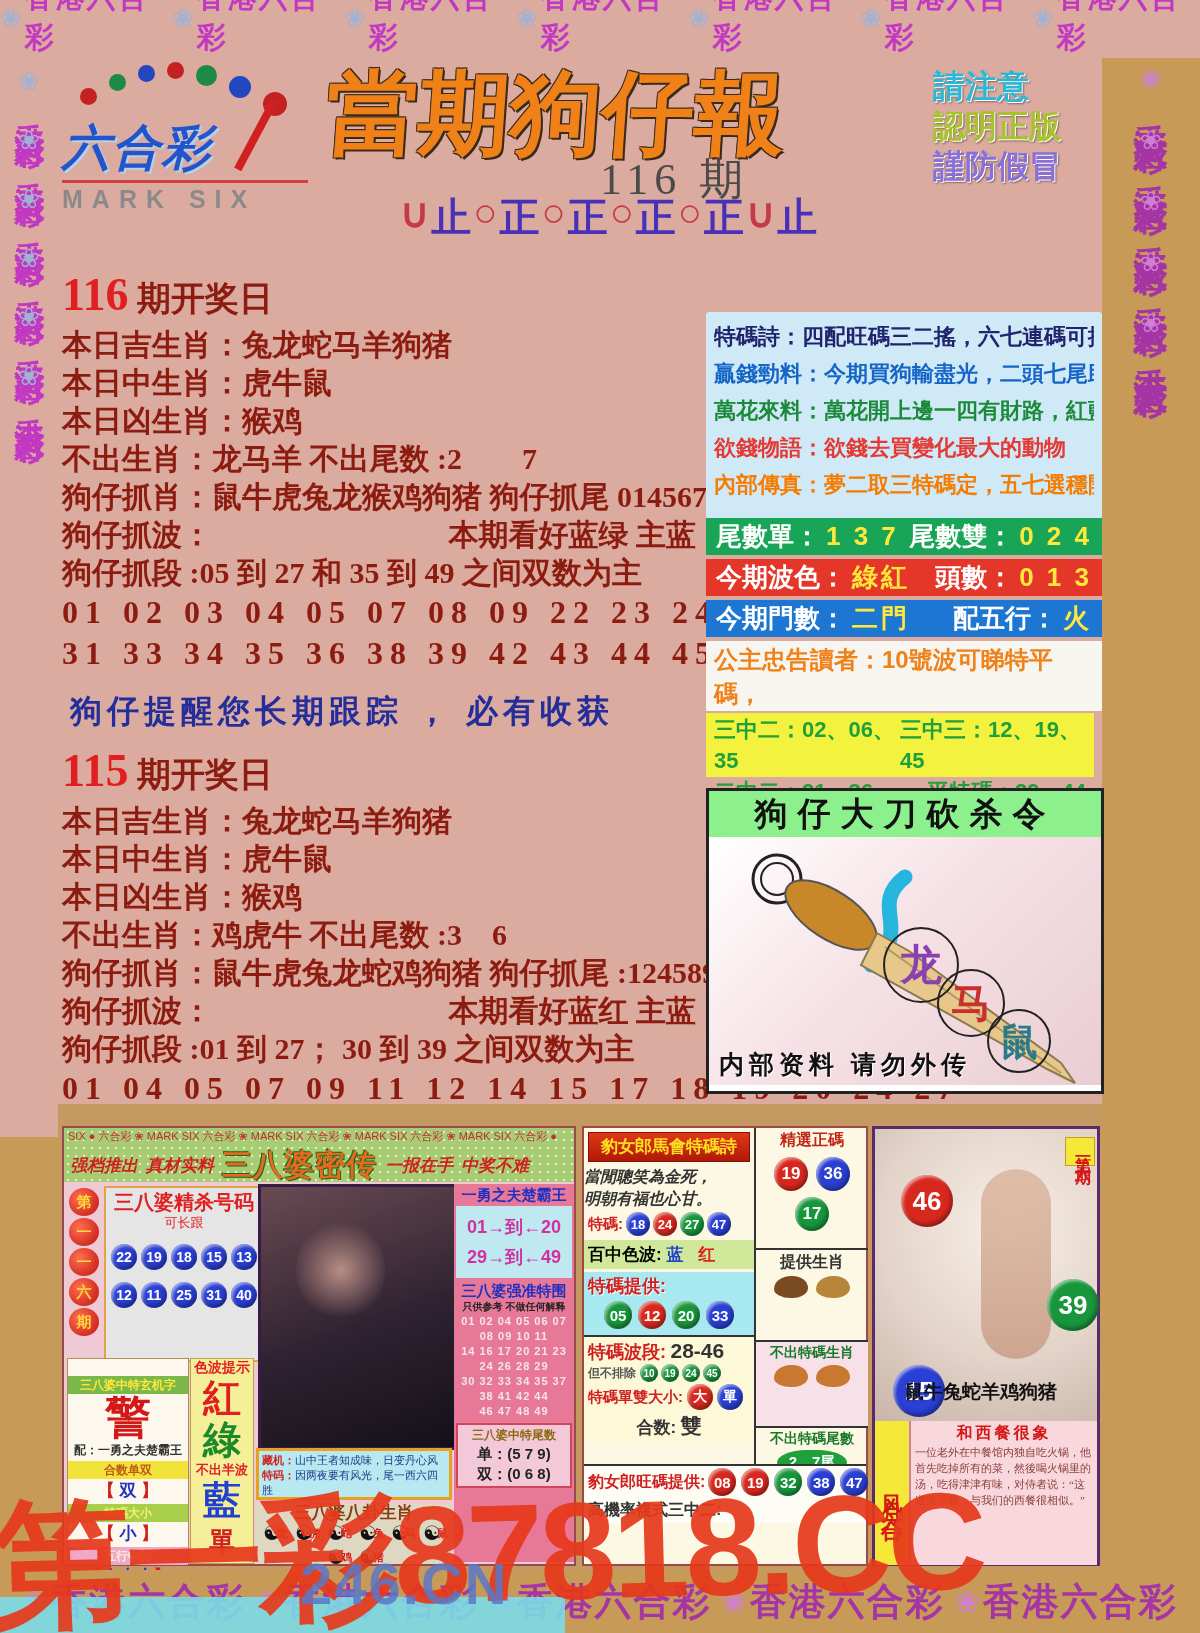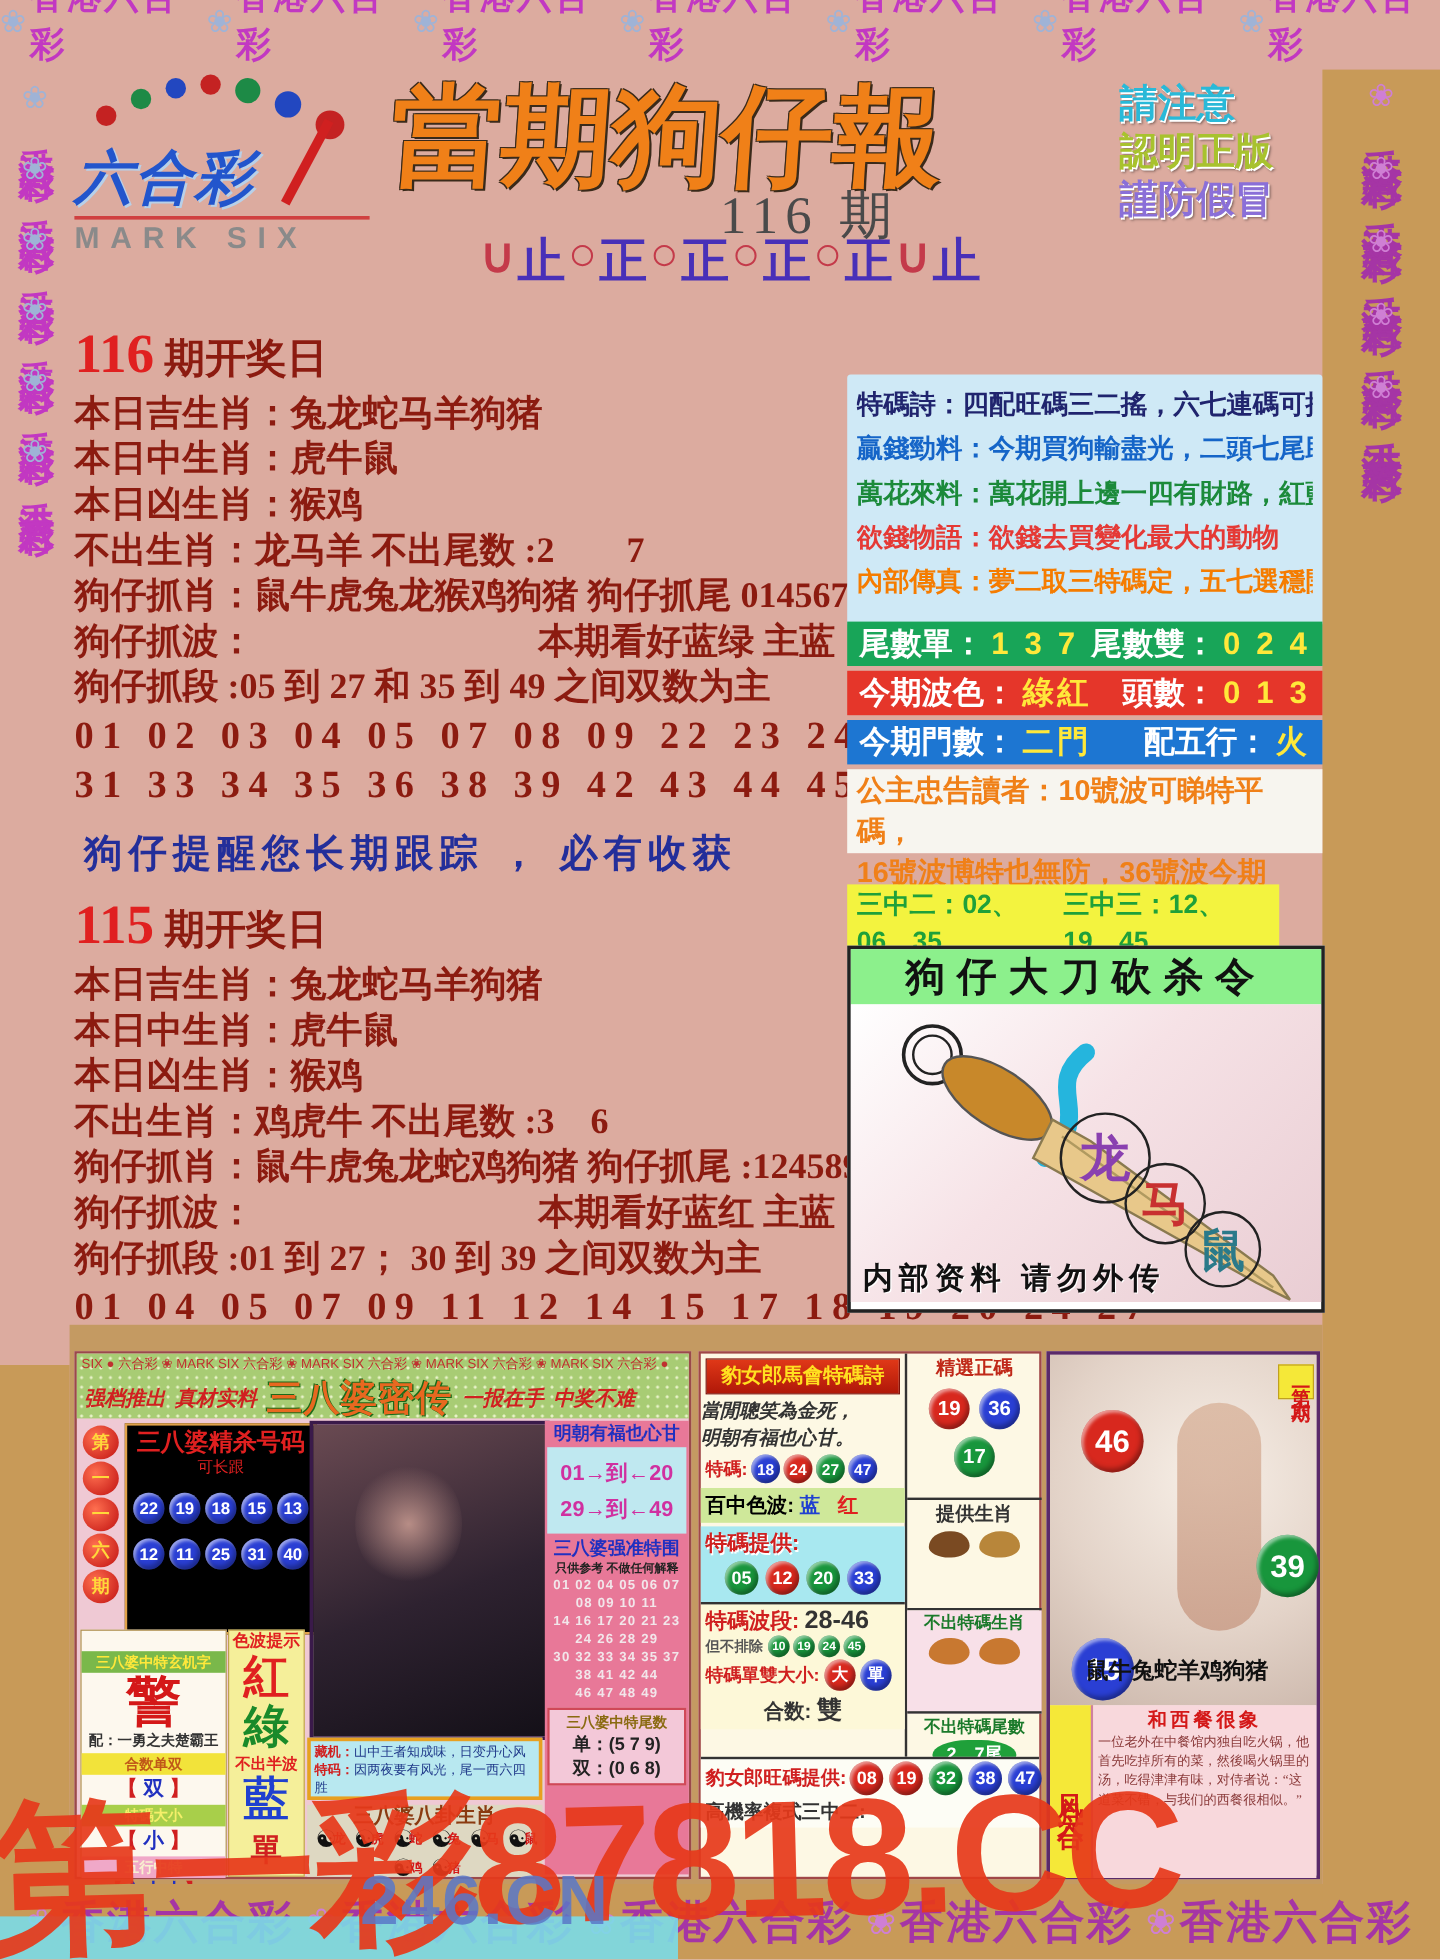--- a/index.html
+++ b/index.html
@@ -68,22 +68,22 @@
   .tipline{font-size:22px;font-weight:bold;line-height:37px;white-space:nowrap;overflow:hidden;}
   .cbar{position:absolute;left:706px;width:396px;height:37px;display:flex;align-items:center;
         padding:0 10px;gap:6px;font-size:26px;font-weight:bold;color:#fff;box-sizing:border-box;}
   .cbar .v{color:#ffe83a;letter-spacing:3px;}
   .cbar .l2{margin-left:auto;}
   .bar-green{top:518px;background:#18a558;}
   .bar-red{top:559px;background:#e5362a;}
   .bar-blue{top:600px;background:#1d76d2;}
   .advice{position:absolute;left:706px;top:641px;width:396px;height:70px;background:#f7f5ef;
         color:#f08018;font-size:24px;font-weight:bold;line-height:34px;padding:2px 8px;box-sizing:border-box;}
-  .picks{position:absolute;left:706px;top:713px;width:360px;height:64px;background:#f3f33f;
-        color:#1fa03a;font-size:22px;font-weight:bold;line-height:31px;padding:1px 8px;box-sizing:border-box;margin-top:24px;}
+  .picks{position:absolute;left:706px;top:713px;width:388px;height:64px;background:#f3f33f;
+        color:#1fa03a;font-size:22px;font-weight:bold;line-height:31px;padding:1px 8px;box-sizing:border-box;}
   .picks .row{display:flex;justify-content:space-between;}
   
   .knife{position:absolute;left:706px;top:788px;width:392px;height:300px;border:3px solid #222;
         background:#fff;}
   .knife-hd{height:46px;background:#8cf08c;color:#111;font-size:33px;font-weight:bold;
         display:flex;align-items:center;justify-content:center;letter-spacing:10px;}
   .knife-body{position:relative;height:248px;
         background:linear-gradient(135deg,#ffffff 0%,#f6e2e6 45%,#e9cdd3 100%);}
   .knife-foot{position:absolute;left:10px;bottom:4px;font-size:25px;font-weight:bold;color:#111;
         letter-spacing:5px;text-shadow:1px 1px 0 #fff;}
@@ -95,21 +95,21 @@
         background-image:radial-gradient(#e8f2c8 1px,transparent 1.5px);background-size:8px 8px;
         position:relative;overflow:hidden;}
   .pa-mini{font-size:11px;color:#c03030;white-space:nowrap;padding:1px 4px;}
   .pa-slogans{display:flex;align-items:center;gap:8px;padding:0 6px;}
   .pa-script{font-size:17px;color:#d02020;font-family:"Liberation Serif",serif;font-style:italic;font-weight:bold;}
   .pa-title{font-size:30px;font-weight:bold;color:#e86820;
         text-shadow:1px 1px 0 #1a6a1a,-1px -1px 0 #1a6a1a;letter-spacing:1px;}
   .lantern{position:absolute;left:3px;top:60px;width:34px;display:flex;flex-direction:column;gap:2px;align-items:center;}
   .lan{width:30px;height:28px;border-radius:50%;background:radial-gradient(circle at 35% 35%,#ff7050,#c01010);
         color:#ffd83a;font-size:15px;font-weight:bold;display:flex;align-items:center;justify-content:center;}
-  .killbox{position:absolute;left:40px;top:58px;width:152px;height:168px;background:#000000;
+  .killbox{position:absolute;left:40px;top:58px;width:152px;height:168px;background:#e5e5e5;
         border:2px solid #e0a24a;padding:2px;}
   .kb-title{font-size:20px;font-weight:bold;color:#e02020;text-align:center;line-height:24px;}
   .kb-sub{font-size:13px;color:#e02020;text-align:center;}
   .ballrow{display:flex;justify-content:center;gap:4px;margin-top:12px;}
   .ball{display:inline-flex;align-items:center;justify-content:center;border-radius:50%;color:#fff;
         font-weight:bold;box-shadow:inset -2px -3px 4px rgba(0,0,0,.35),inset 2px 2px 3px rgba(255,255,255,.55);}
   .ball[data-color="red"]{background:#d8281e;}
   .ball[data-color="blue"]{background:#2a3fd4;}
   .ball[data-color="green"]{background:#18963c;}
   .b26{width:26px;height:26px;font-size:14px;}
@@ -546,21 +546,21 @@
           <span class="yy">☯<span class="ch">蛇</span></span>
           <span class="yy">☯<span class="ch">兔</span></span>
           <span class="yy">☯<span class="ch">马</span></span>
           <span class="yy">☯<span class="ch">鼠</span></span>
           <span class="yy">☯<span class="ch">鸡</span></span>
           <span class="yy">☯<span class="ch">猪</span></span>
         </div>
     </div>
 
     <div class="pinkcol">
-      <div class="pc-title">明朝有福也心甘</div>
+      <div class="pc-title">一勇之夫楚霸王</div>
       <div class="pc-seg">
         <div>01→到←20</div>
         <div>29→到←49</div>
       </div>
       <div class="pc-title" style="margin-top:4px">三八婆强准特围</div>
       <div class="pc-note">只供参考 不做任何解释</div>
       <div>
 
       <div class="pc-nums">01 02 04 05 06 07 08 09 10 11</div>
           <div class="pc-nums">14 16 17 20 21 23 24 26 28 29</div>

